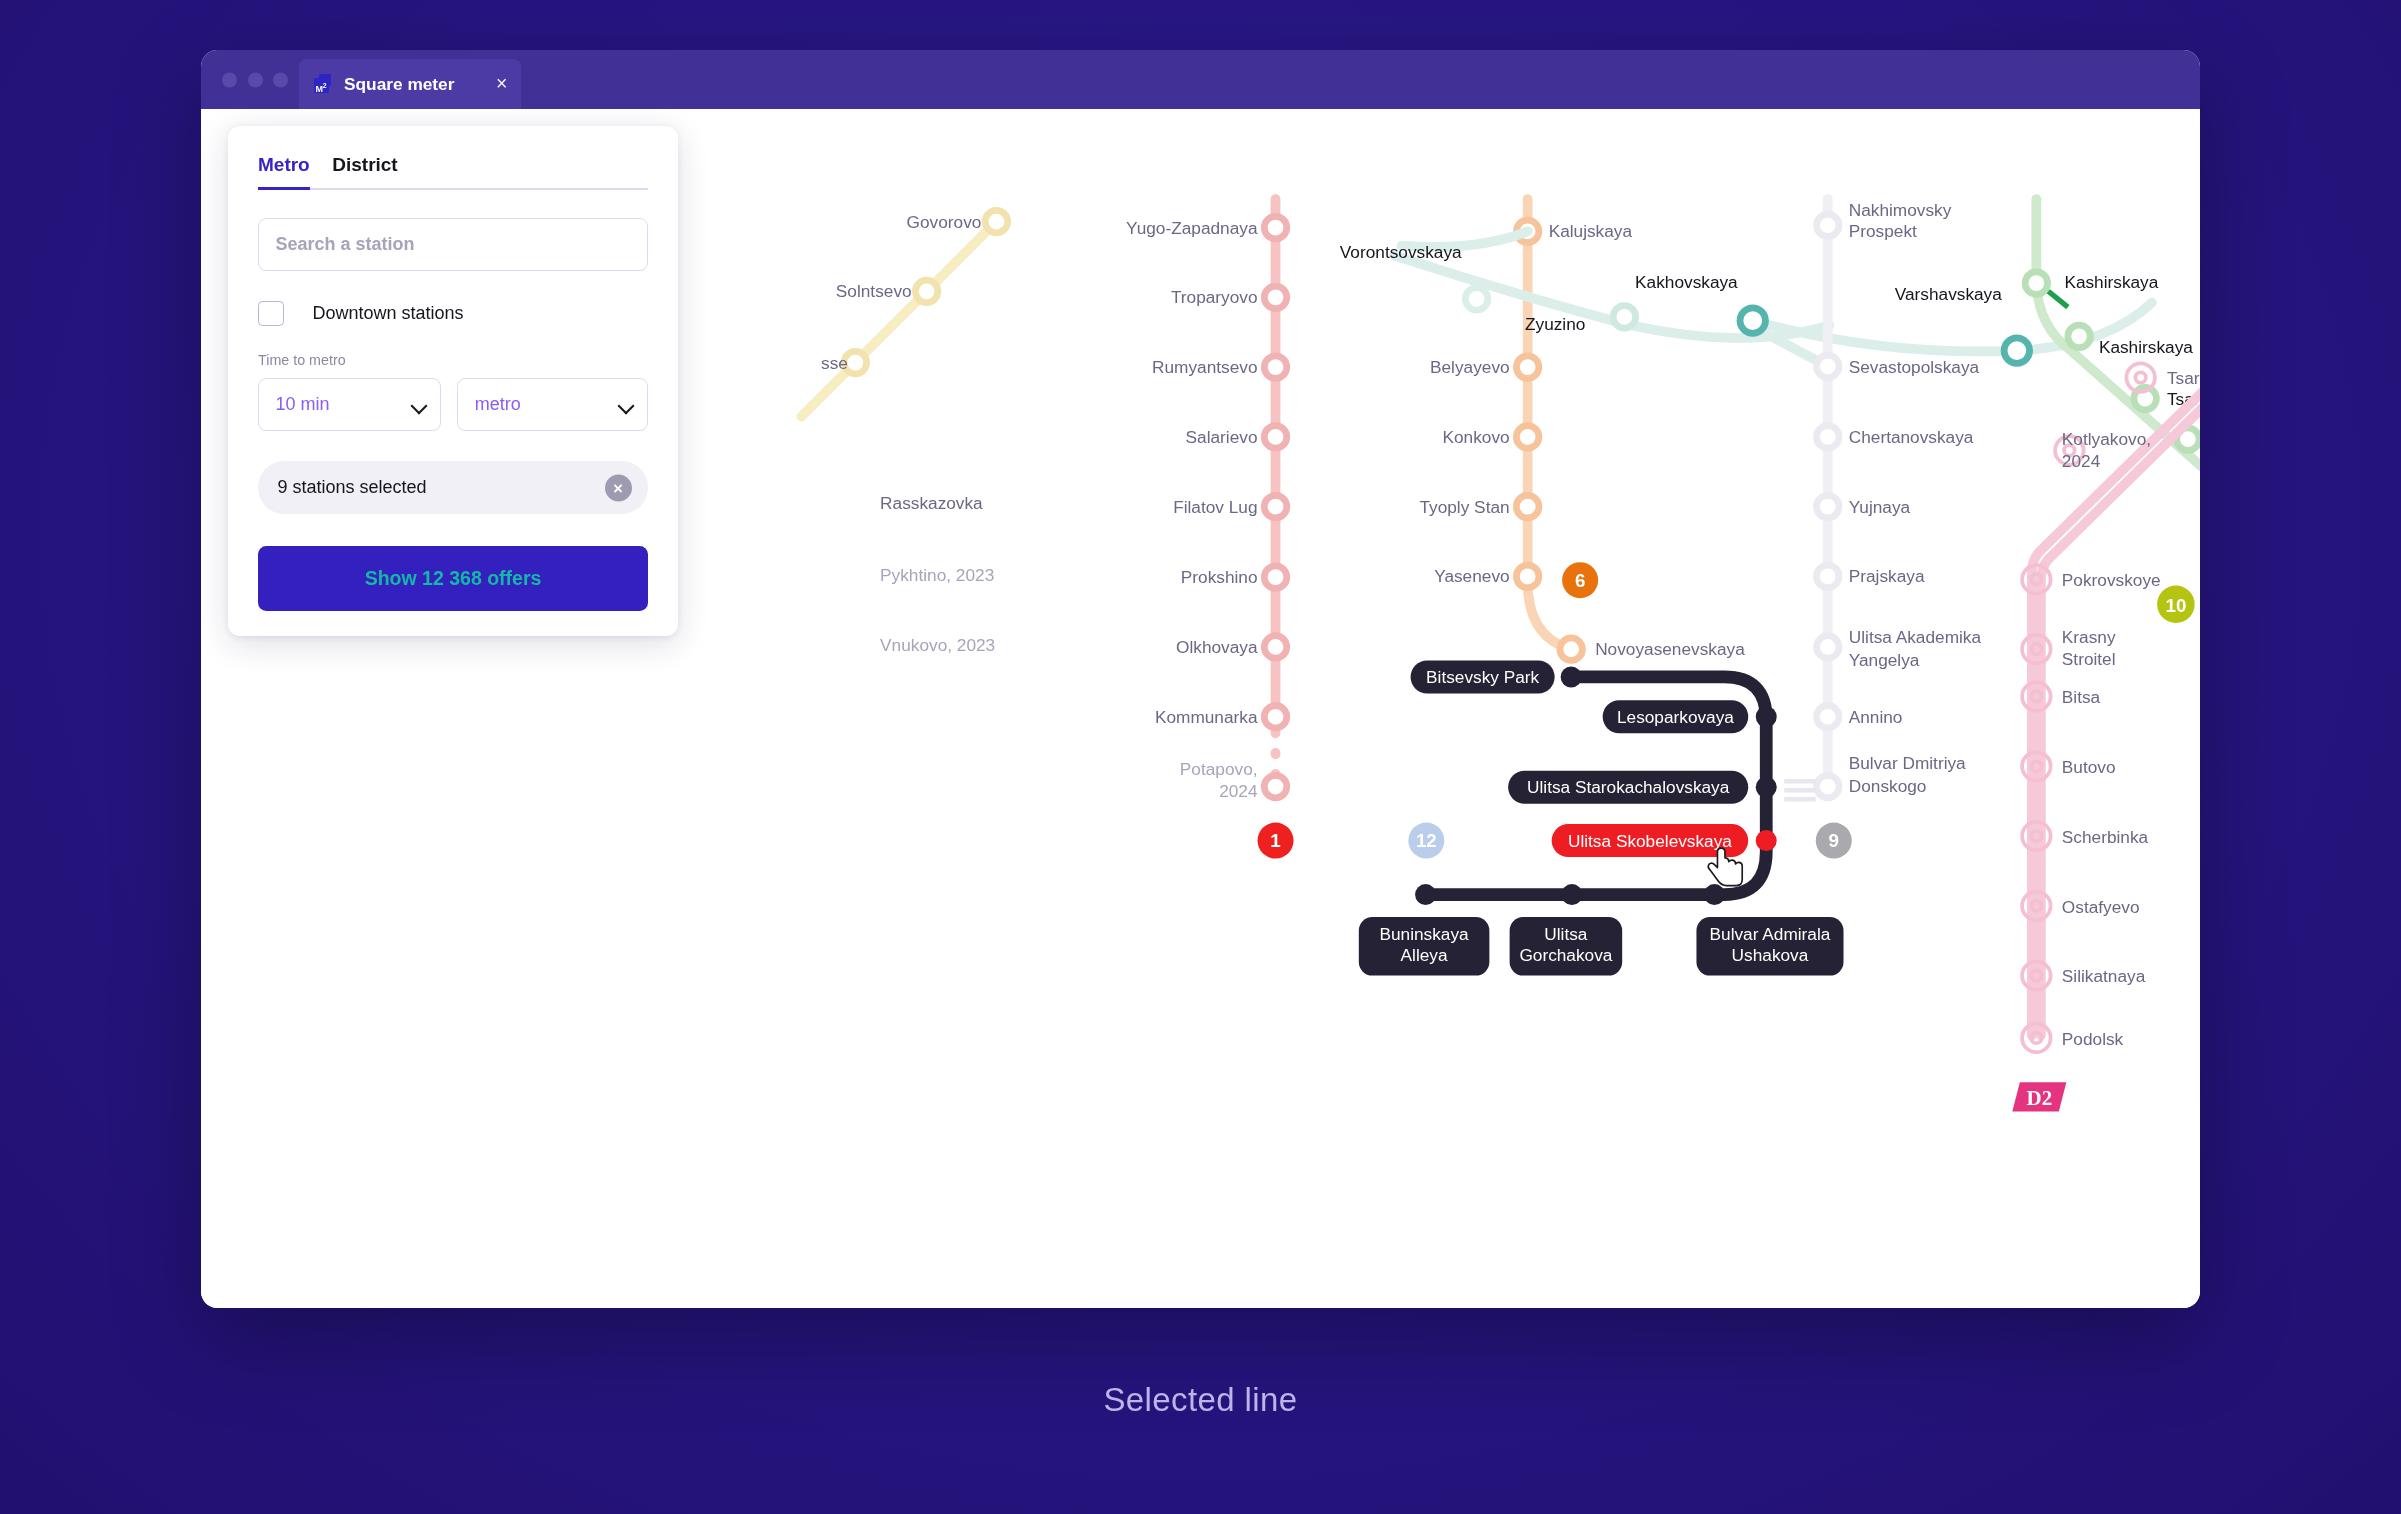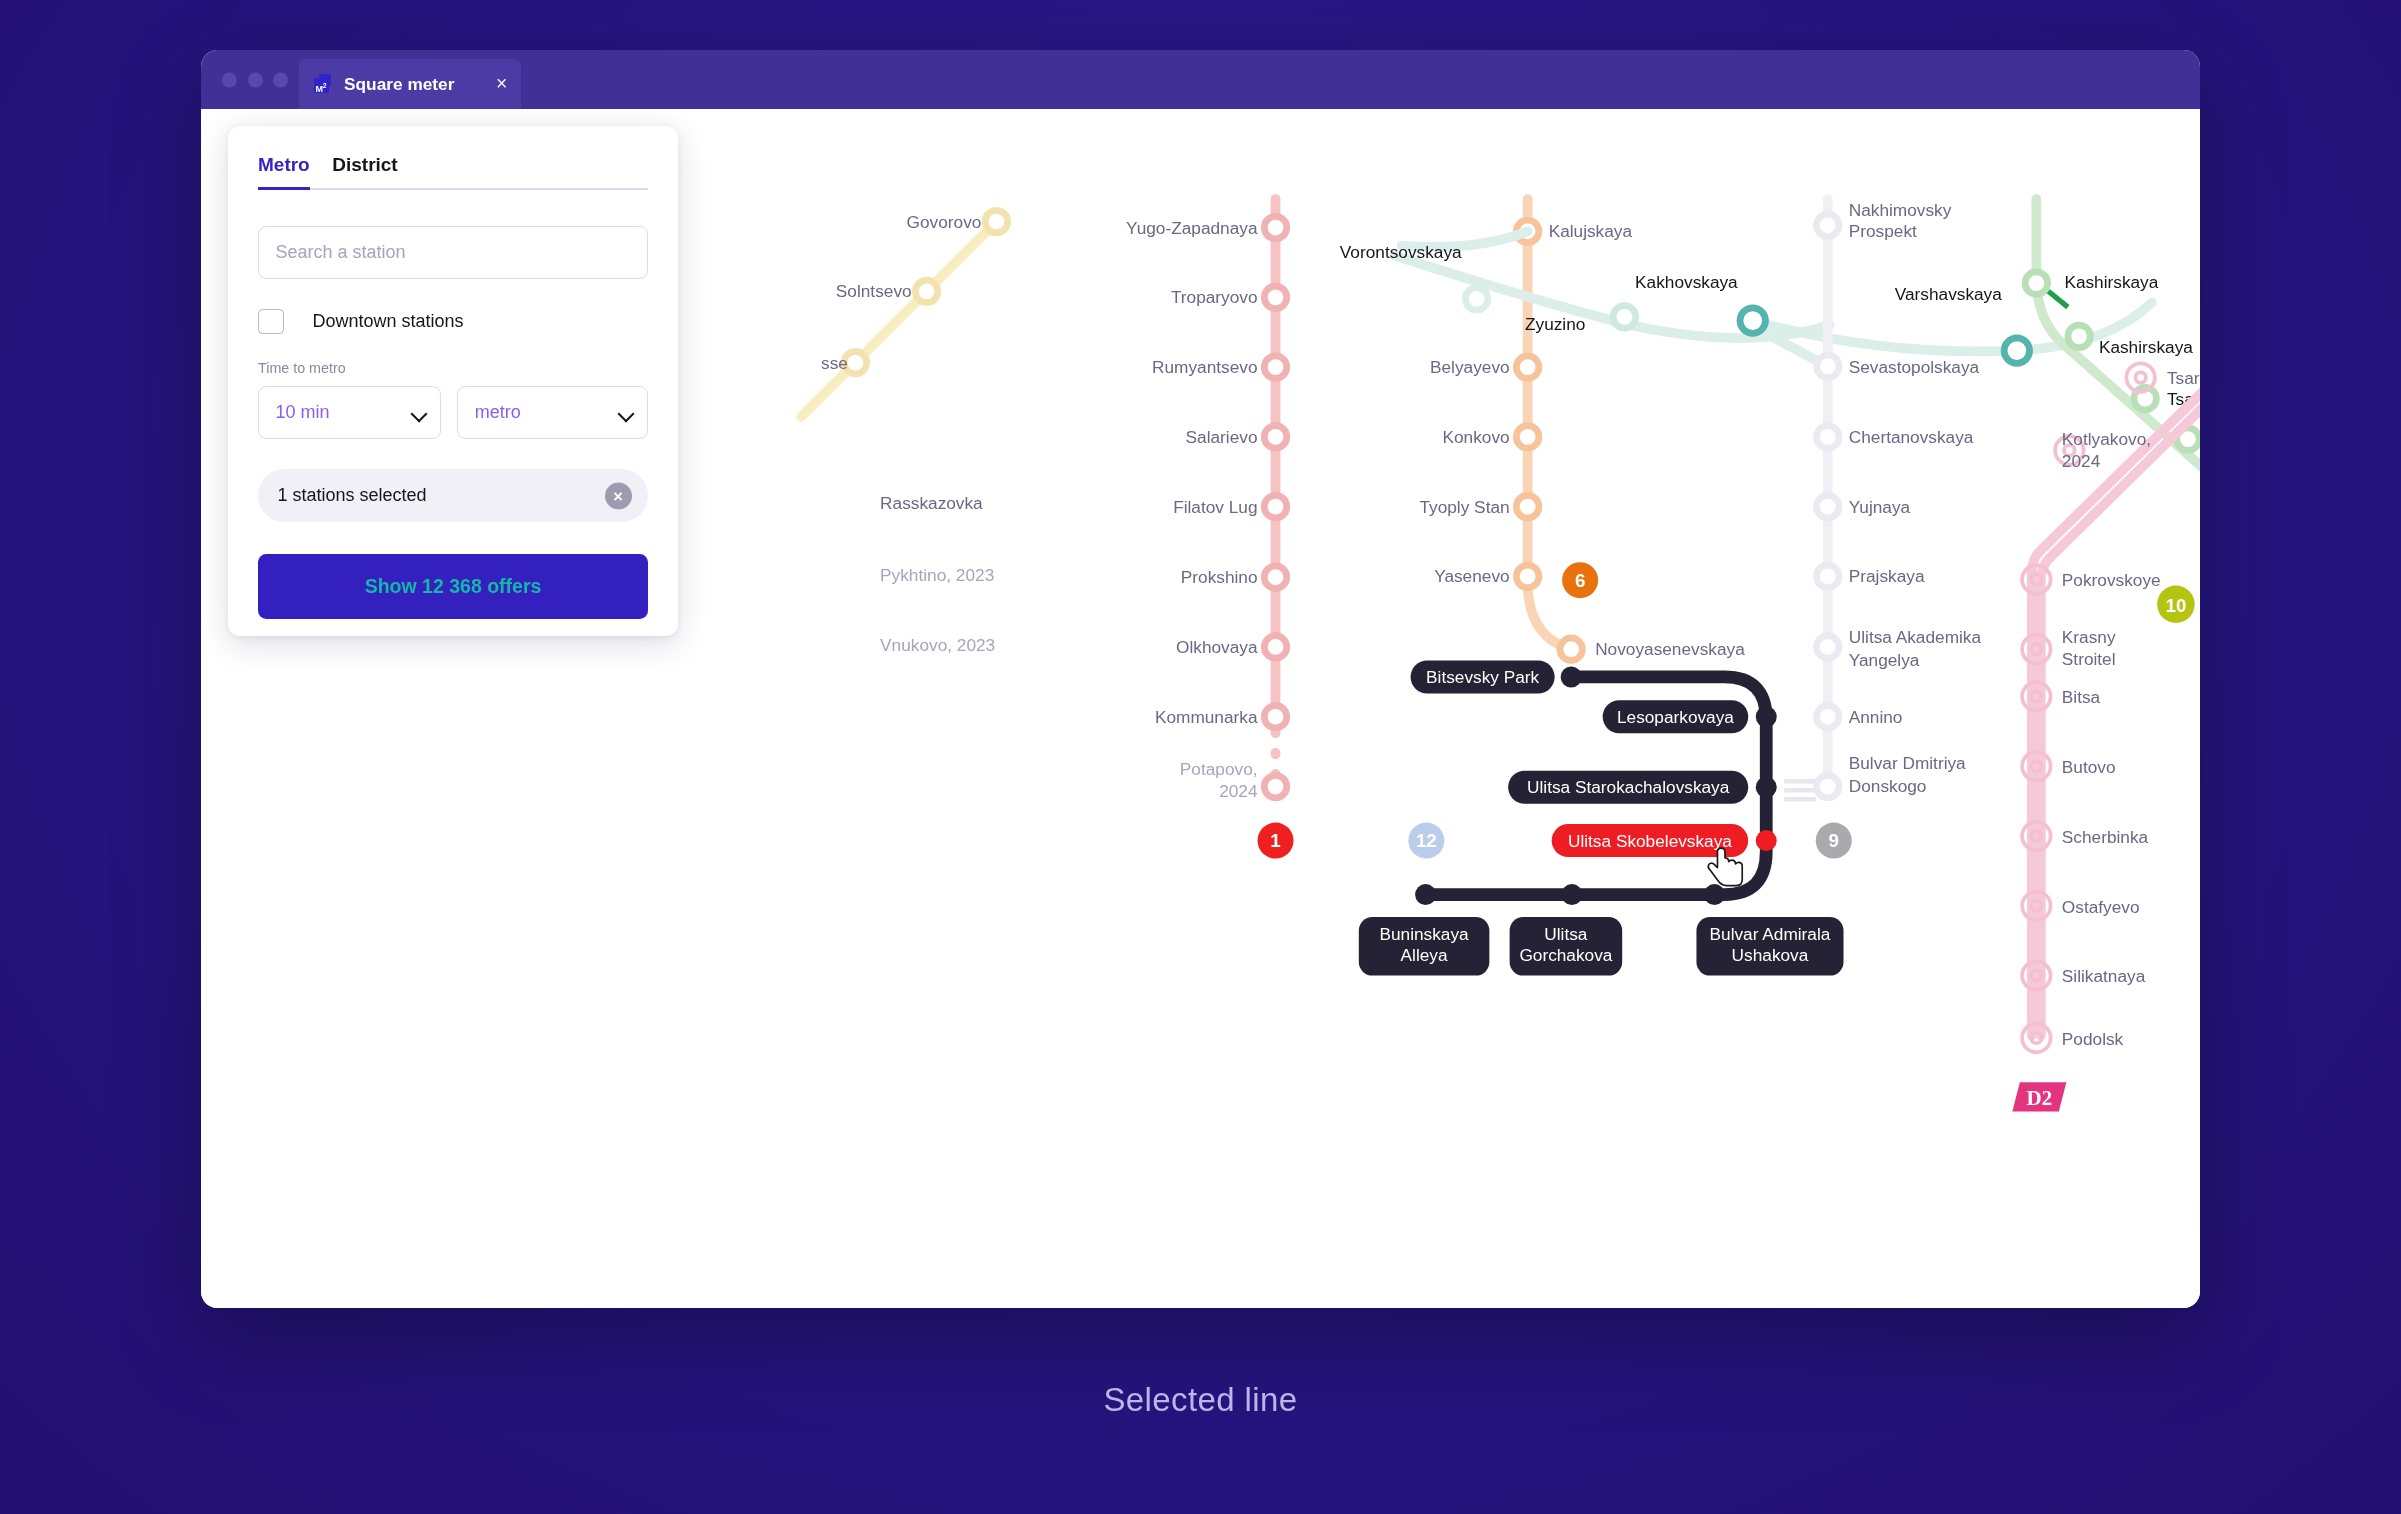--- a/index.html
+++ b/index.html
@@ -93,27 +93,28 @@
     height: 1.5px; background: #dcd9ee;
   }
   .ptab { font-size: 19px; font-weight: 700; color:#16161d; cursor:pointer; position:relative; padding-bottom: 0; }
   .ptab.active { color:#3823c4; }
   .ptab.active::after {
     content:""; position:absolute; left:0; right:0; bottom:-13.5px;
     height: 2.3px; background:#3823c4; z-index:2;
   }
 
   #search {
-    margin-top: 36px;
+    margin-top: 28px;
     width: 390px; height: 53px;
     border: 1.5px solid #ddd9ef; border-radius: 8.3px;
     padding: 0 16.5px;
     font-size: 18px; color:#16161d;
     font-family: "Liberation Sans", sans-serif;
     outline: none;
+    font-weight: bold;
   }
   #search::placeholder { color:#a6a3bb; }
 
   #dtrow { display:flex; align-items:center; gap: 29px; margin-top: 30px; }
   #dtbox {
     width: 25.5px; height: 25.5px; border: 1.5px solid #b9b5d0; border-radius: 4.5px;
     background:#fff; cursor:pointer; flex: 0 0 auto;
   }
   #dtlabel { font-size: 18px; color:#16161d; }
 
@@ -460,21 +461,21 @@
           <span>10 min</span>
           <span class="chev"></span>
         </div>
         <div class="sel w2">
           <span>metro</span>
           <span class="chev"></span>
         </div>
       </div>
 
       <div id="chip">
-        <span>1 stations selected</span>
+        <span>9 stations selected</span>
         <span id="chip-clear">×</span>
       </div>
 
       <button id="cta">Show 12 368 offers</button>
     </div>
 
   </div>
 </div>
 
 <div id="caption">Selected line</div>

